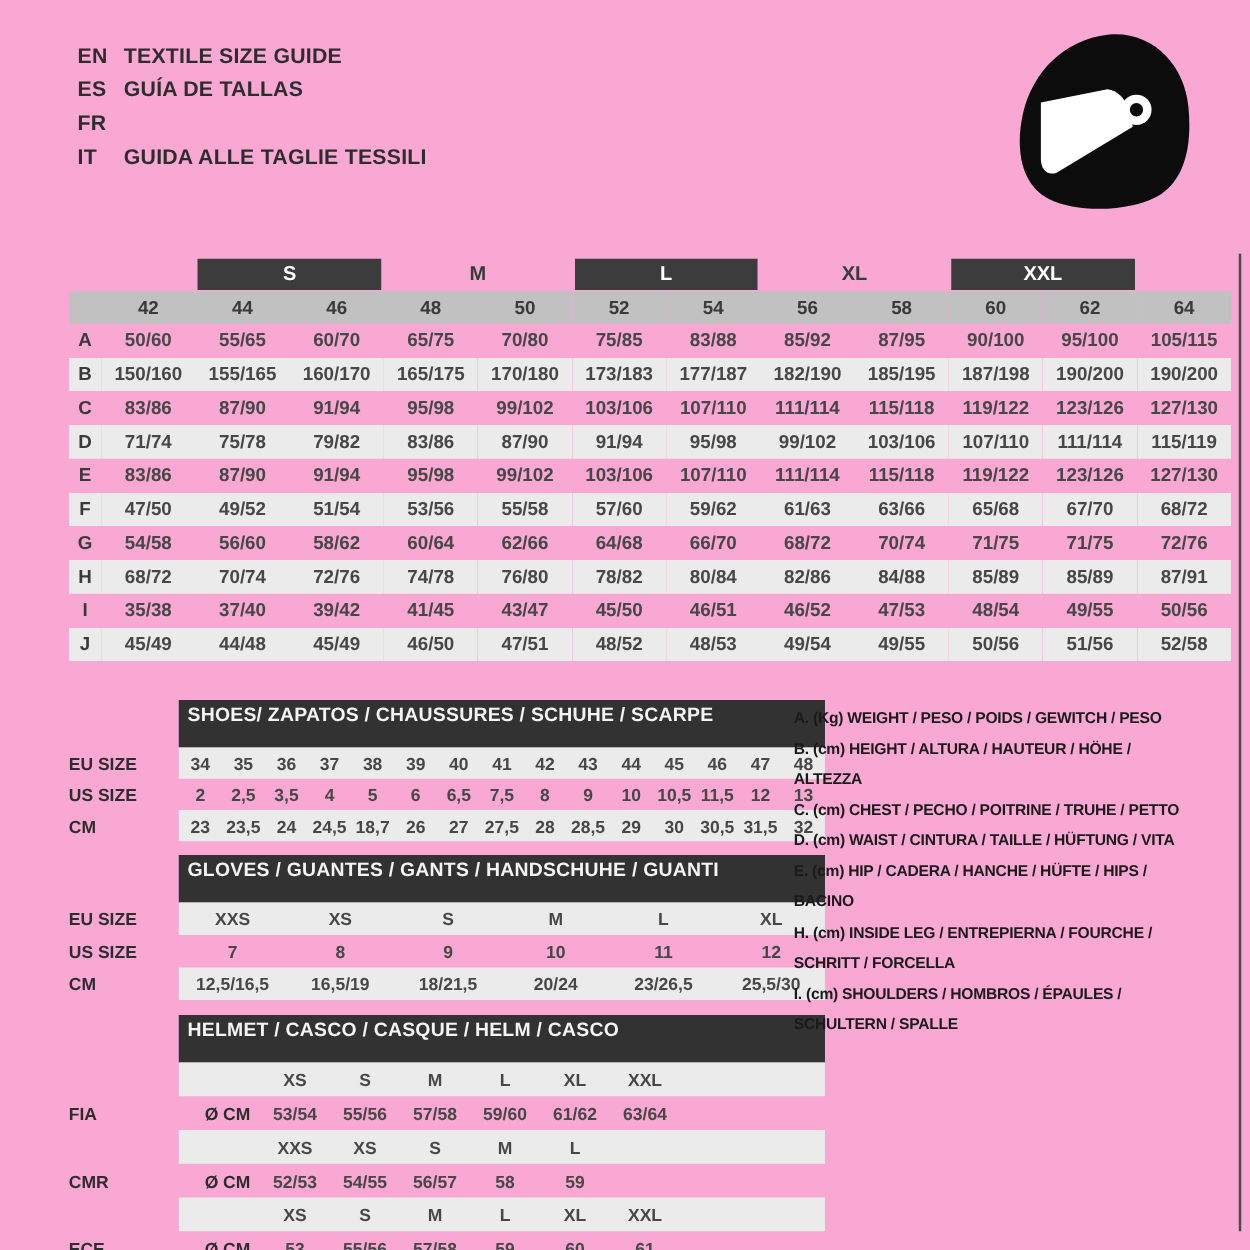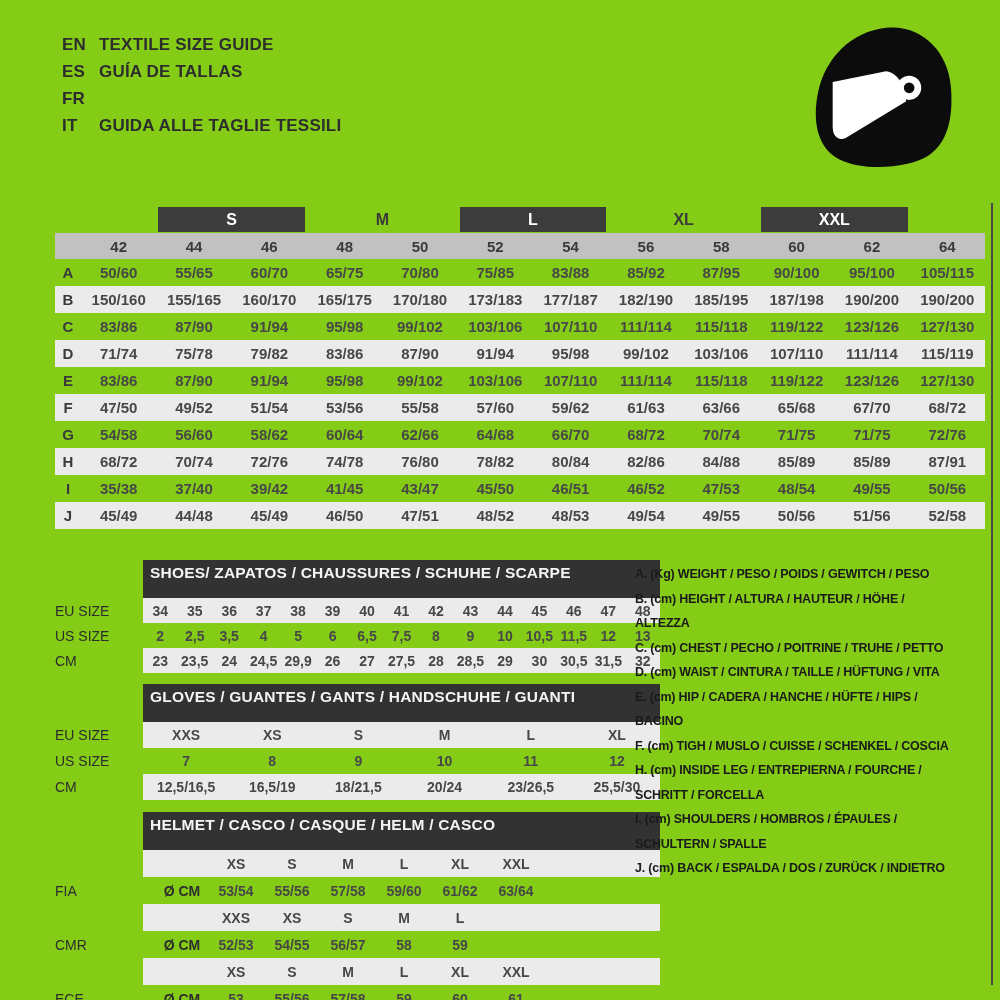--- a/index.html
+++ b/index.html
@@ -1,20 +1,20 @@
 <!DOCTYPE html>
 <html style="--dark-box: #3c3c3c; --banner: #323232; --band: #c1c1c1; --stripe: #ebebeb;"><head>
 <meta charset="utf-8">
 <style>
   html,body{margin:0;padding:0;}
   body{
     width:1000px;height:1000px;position:relative;background:#f6f6f6;
     font-family:"Liberation Sans", sans-serif;
   }
-  .page{position:absolute;inset:0;background:#84cc16;overflow:hidden;}
+  .page{position:absolute;inset:0;background:#f9a8d4;overflow:hidden;}
 
   
   .lang-block{position:absolute;left:62px;top:31px;}
   .lang-row{display:flex;height:27px;align-items:center;}
   .lang-code{width:37px;font-weight:bold;font-size:17px;color:#2d2d2d;letter-spacing:.2px;}
   .lang-title{font-weight:bold;font-size:17px;color:#2d2d2d;letter-spacing:.2px;white-space:nowrap;}
 
   
   .helmet-icon{position:absolute;left:806px;top:22px;width:156px;height:150px;}
 
@@ -28,21 +28,21 @@
   .size-table tbody tr.alt td{background:var(--stripe);}
   .size-table tbody td.rl{font-size:15px;color:#3a3a3a;}
 
   
   .subtables{position:absolute;left:55px;top:560px;width:605px;}
   .banner{margin-left:88px;height:38px;background:var(--banner);color:#f4f4f4;font-weight:bold;
           font-size:15.5px;line-height:26px;padding-left:7px;letter-spacing:.2px;white-space:nowrap;}
   .srow{display:flex;align-items:stretch;height:25px;}
   .srow.g{height:26px;}
   .srow.h{height:27px;}
-  .rlabel{width:88px;font-weight:normal;font-size:14px;color:#2d2d2d;display:flex;align-items:center;}
+  .rlabel{width:88px;font-weight:bold;font-size:14px;color:#2d2d2d;display:flex;align-items:center;}
   .rvals{flex:1;display:flex;}
   .shade{background:var(--stripe);}
   .cell{flex:1;text-align:center;font-weight:bold;font-size:14px;color:#474747;
         display:flex;align-items:center;justify-content:center;white-space:nowrap;}
   .hband{flex:1;display:flex;}
   .ucell{width:52px;display:flex;align-items:center;justify-content:center;
          font-weight:bold;font-size:14px;color:#2d2d2d;white-space:nowrap;margin-left:13px;}
   .hcell{width:56px;display:flex;align-items:center;justify-content:center;
          font-weight:bold;font-size:14px;color:#474747;white-space:nowrap;}
   .hfill{flex:1;}
@@ -351,21 +351,21 @@
               <div class="cell">13</div>
             </div>
           </div>
           <div class="srow">
             <div class="rlabel">CM</div>
             <div class="rvals shade">
               <div class="cell">23</div>
               <div class="cell">23,5</div>
               <div class="cell">24</div>
               <div class="cell">24,5</div>
-              <div class="cell">29,9</div>
+              <div class="cell">18,7</div>
               <div class="cell">26</div>
               <div class="cell">27</div>
               <div class="cell">27,5</div>
               <div class="cell">28</div>
               <div class="cell">28,5</div>
               <div class="cell">29</div>
               <div class="cell">30</div>
               <div class="cell">30,5</div>
               <div class="cell">31,5</div>
               <div class="cell">32</div>
@@ -496,20 +496,18 @@
     </div>
 
   </div>
 
   <div class="legend" id="legend">
       <div class="legend-item">A. (Kg) WEIGHT / PESO / POIDS / GEWITCH / PESO</div>
       <div class="legend-item">B. (cm) HEIGHT / ALTURA / HAUTEUR / HÖHE / ALTEZZA</div>
       <div class="legend-item">C. (cm) CHEST / PECHO / POITRINE / TRUHE / PETTO</div>
       <div class="legend-item">D. (cm) WAIST / CINTURA / TAILLE / HÜFTUNG / VITA</div>
       <div class="legend-item">E. (cm) HIP / CADERA / HANCHE / HÜFTE / HIPS / BACINO</div>
-      <div class="legend-item">F. (cm) TIGH / MUSLO / CUISSE / SCHENKEL / COSCIA</div>
       <div class="legend-item">H. (cm) INSIDE LEG / ENTREPIERNA / FOURCHE / SCHRITT / FORCELLA</div>
       <div class="legend-item">I. (cm) SHOULDERS / HOMBROS / ÉPAULES / SCHULTERN / SPALLE</div>
-      <div class="legend-item">J. (cm) BACK / ESPALDA / DOS / ZURÜCK / INDIETRO</div>
     </div>
 
   <div class="scan-line"></div>
 </div>
 
 </body></html>

